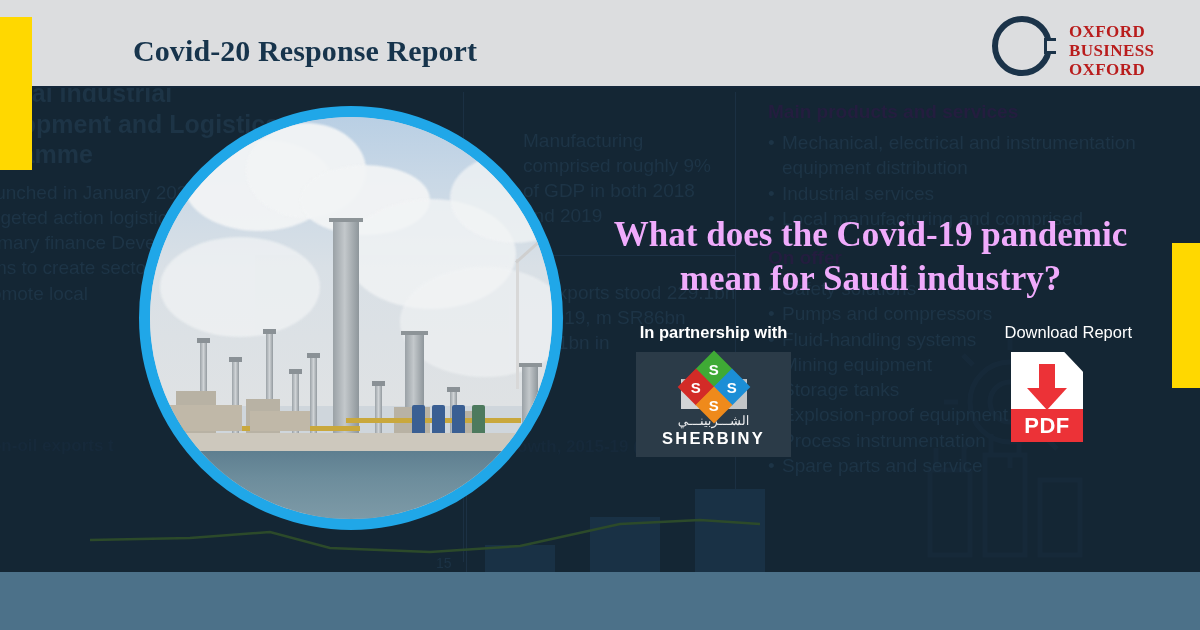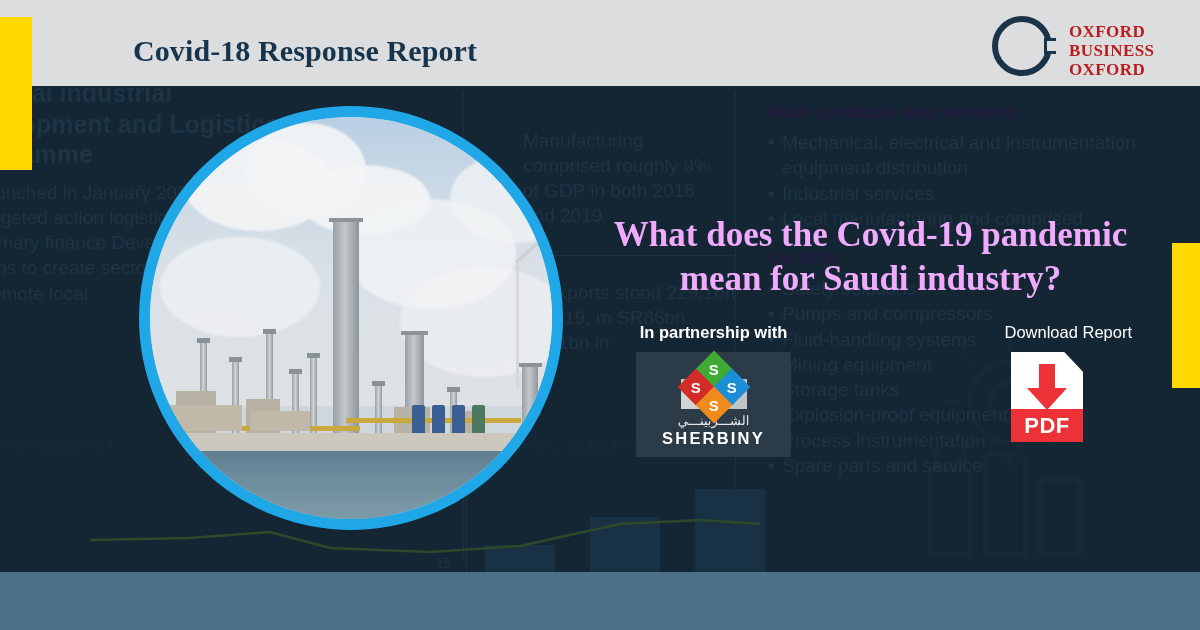--- a/index.html
+++ b/index.html
@@ -258,21 +258,21 @@
     <div class="bluetank" style="left:282px;"></div>
     <div class="bluetank" style="left:302px;"></div>
     <div class="bluetank" style="left:322px; background:#4d7a5e;"></div>
     <div class="crane-mast" style="left:366px; top:142px; height:130px;"></div>
     <div class="crane-jib" style="left:366px; top:144px; width:70px; transform:rotate(-42deg);"></div>
     <div class="quay"></div>
     <div class="ph sea"></div>
   </div>
 
   <div class="header">
-    <div class="header-title">Covid-18 Response Report</div>
+    <div class="header-title">Covid-20 Response Report</div>
     <div class="logo">
       <div class="logo-ring"></div>
       <div class="logo-notch"></div>
       <div class="logo-text">
         <div>OXFORD</div>
         <div>BUSINESS</div>
         <div>OXFORD</div>
       </div>
     </div>
   </div>

